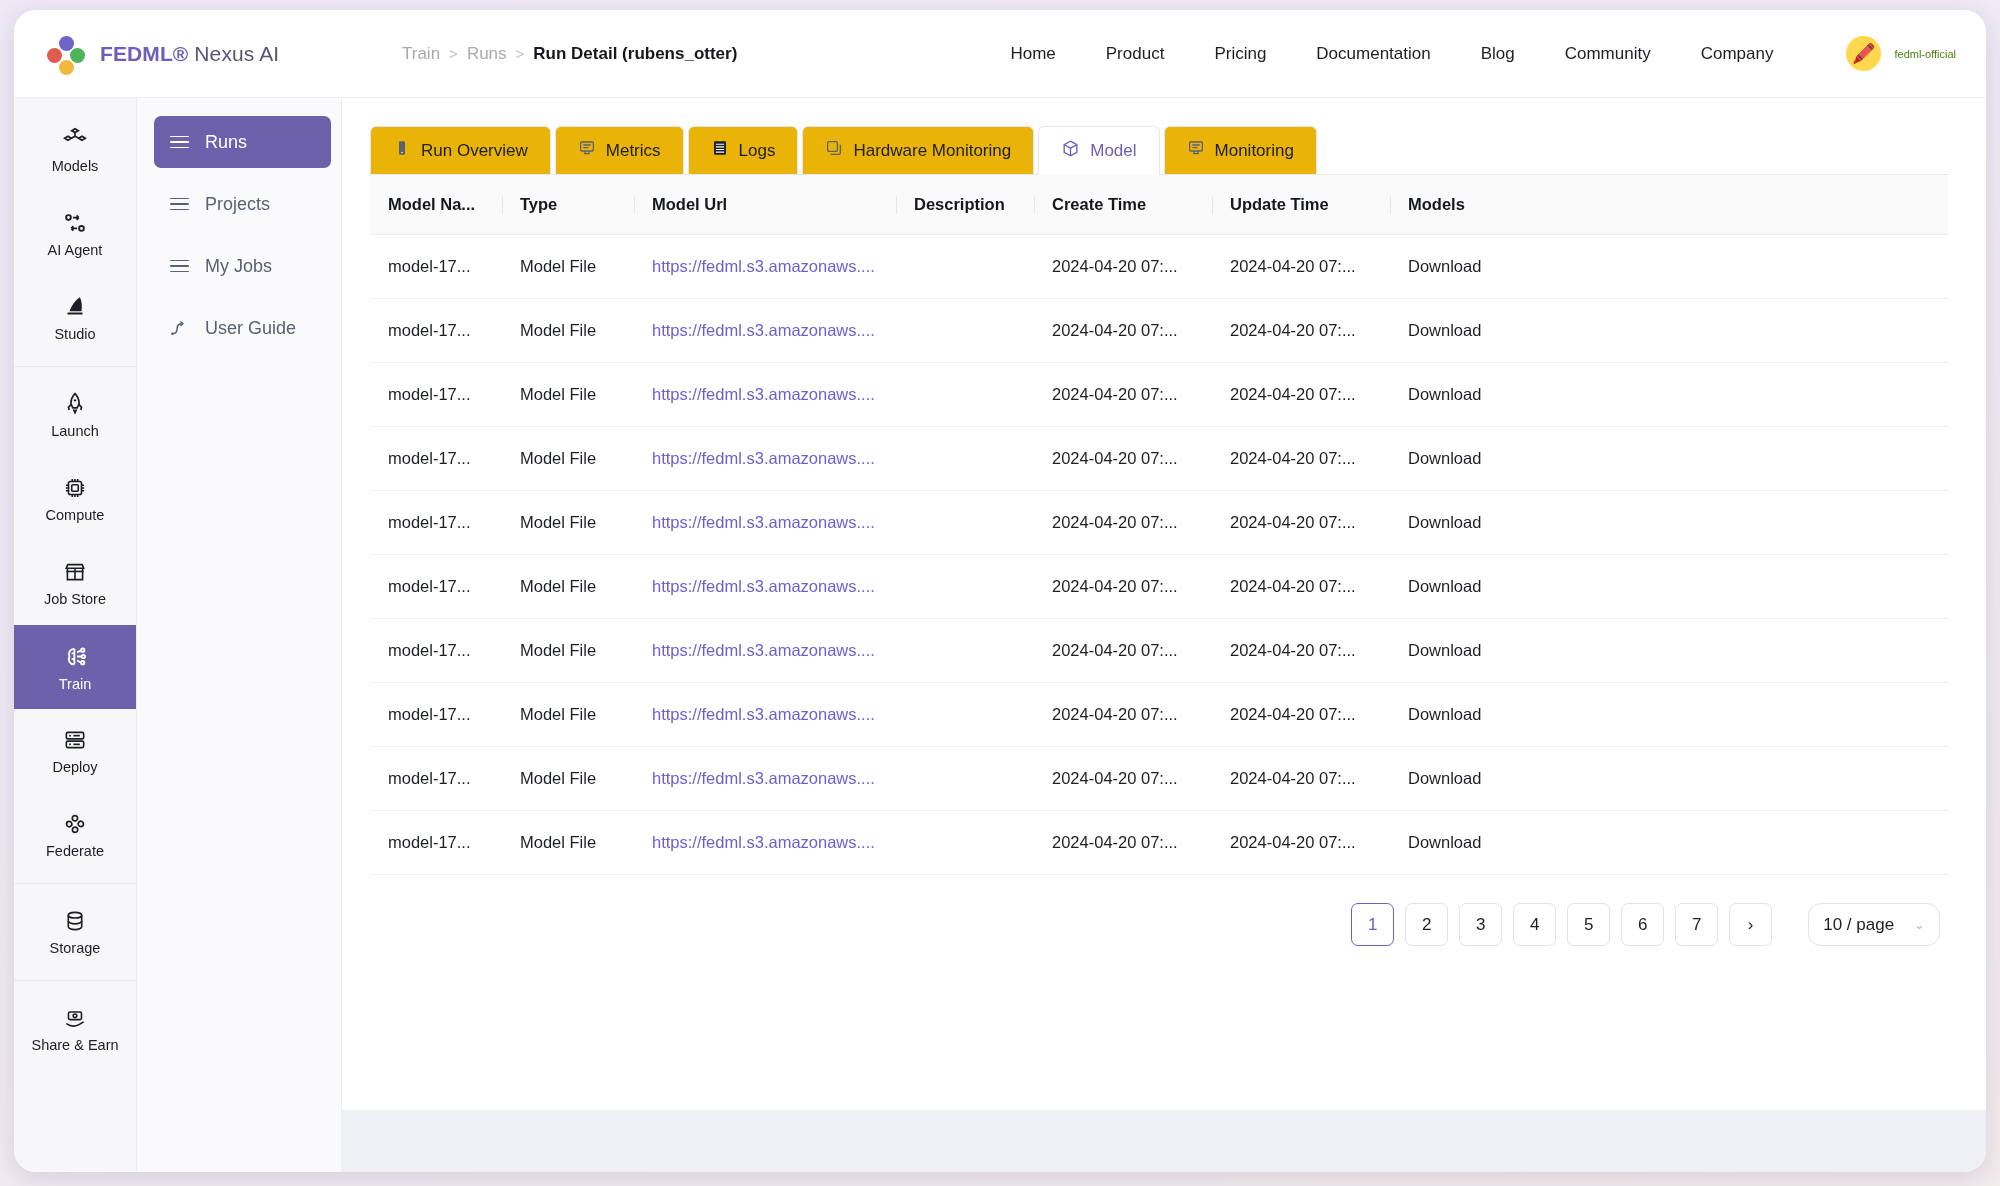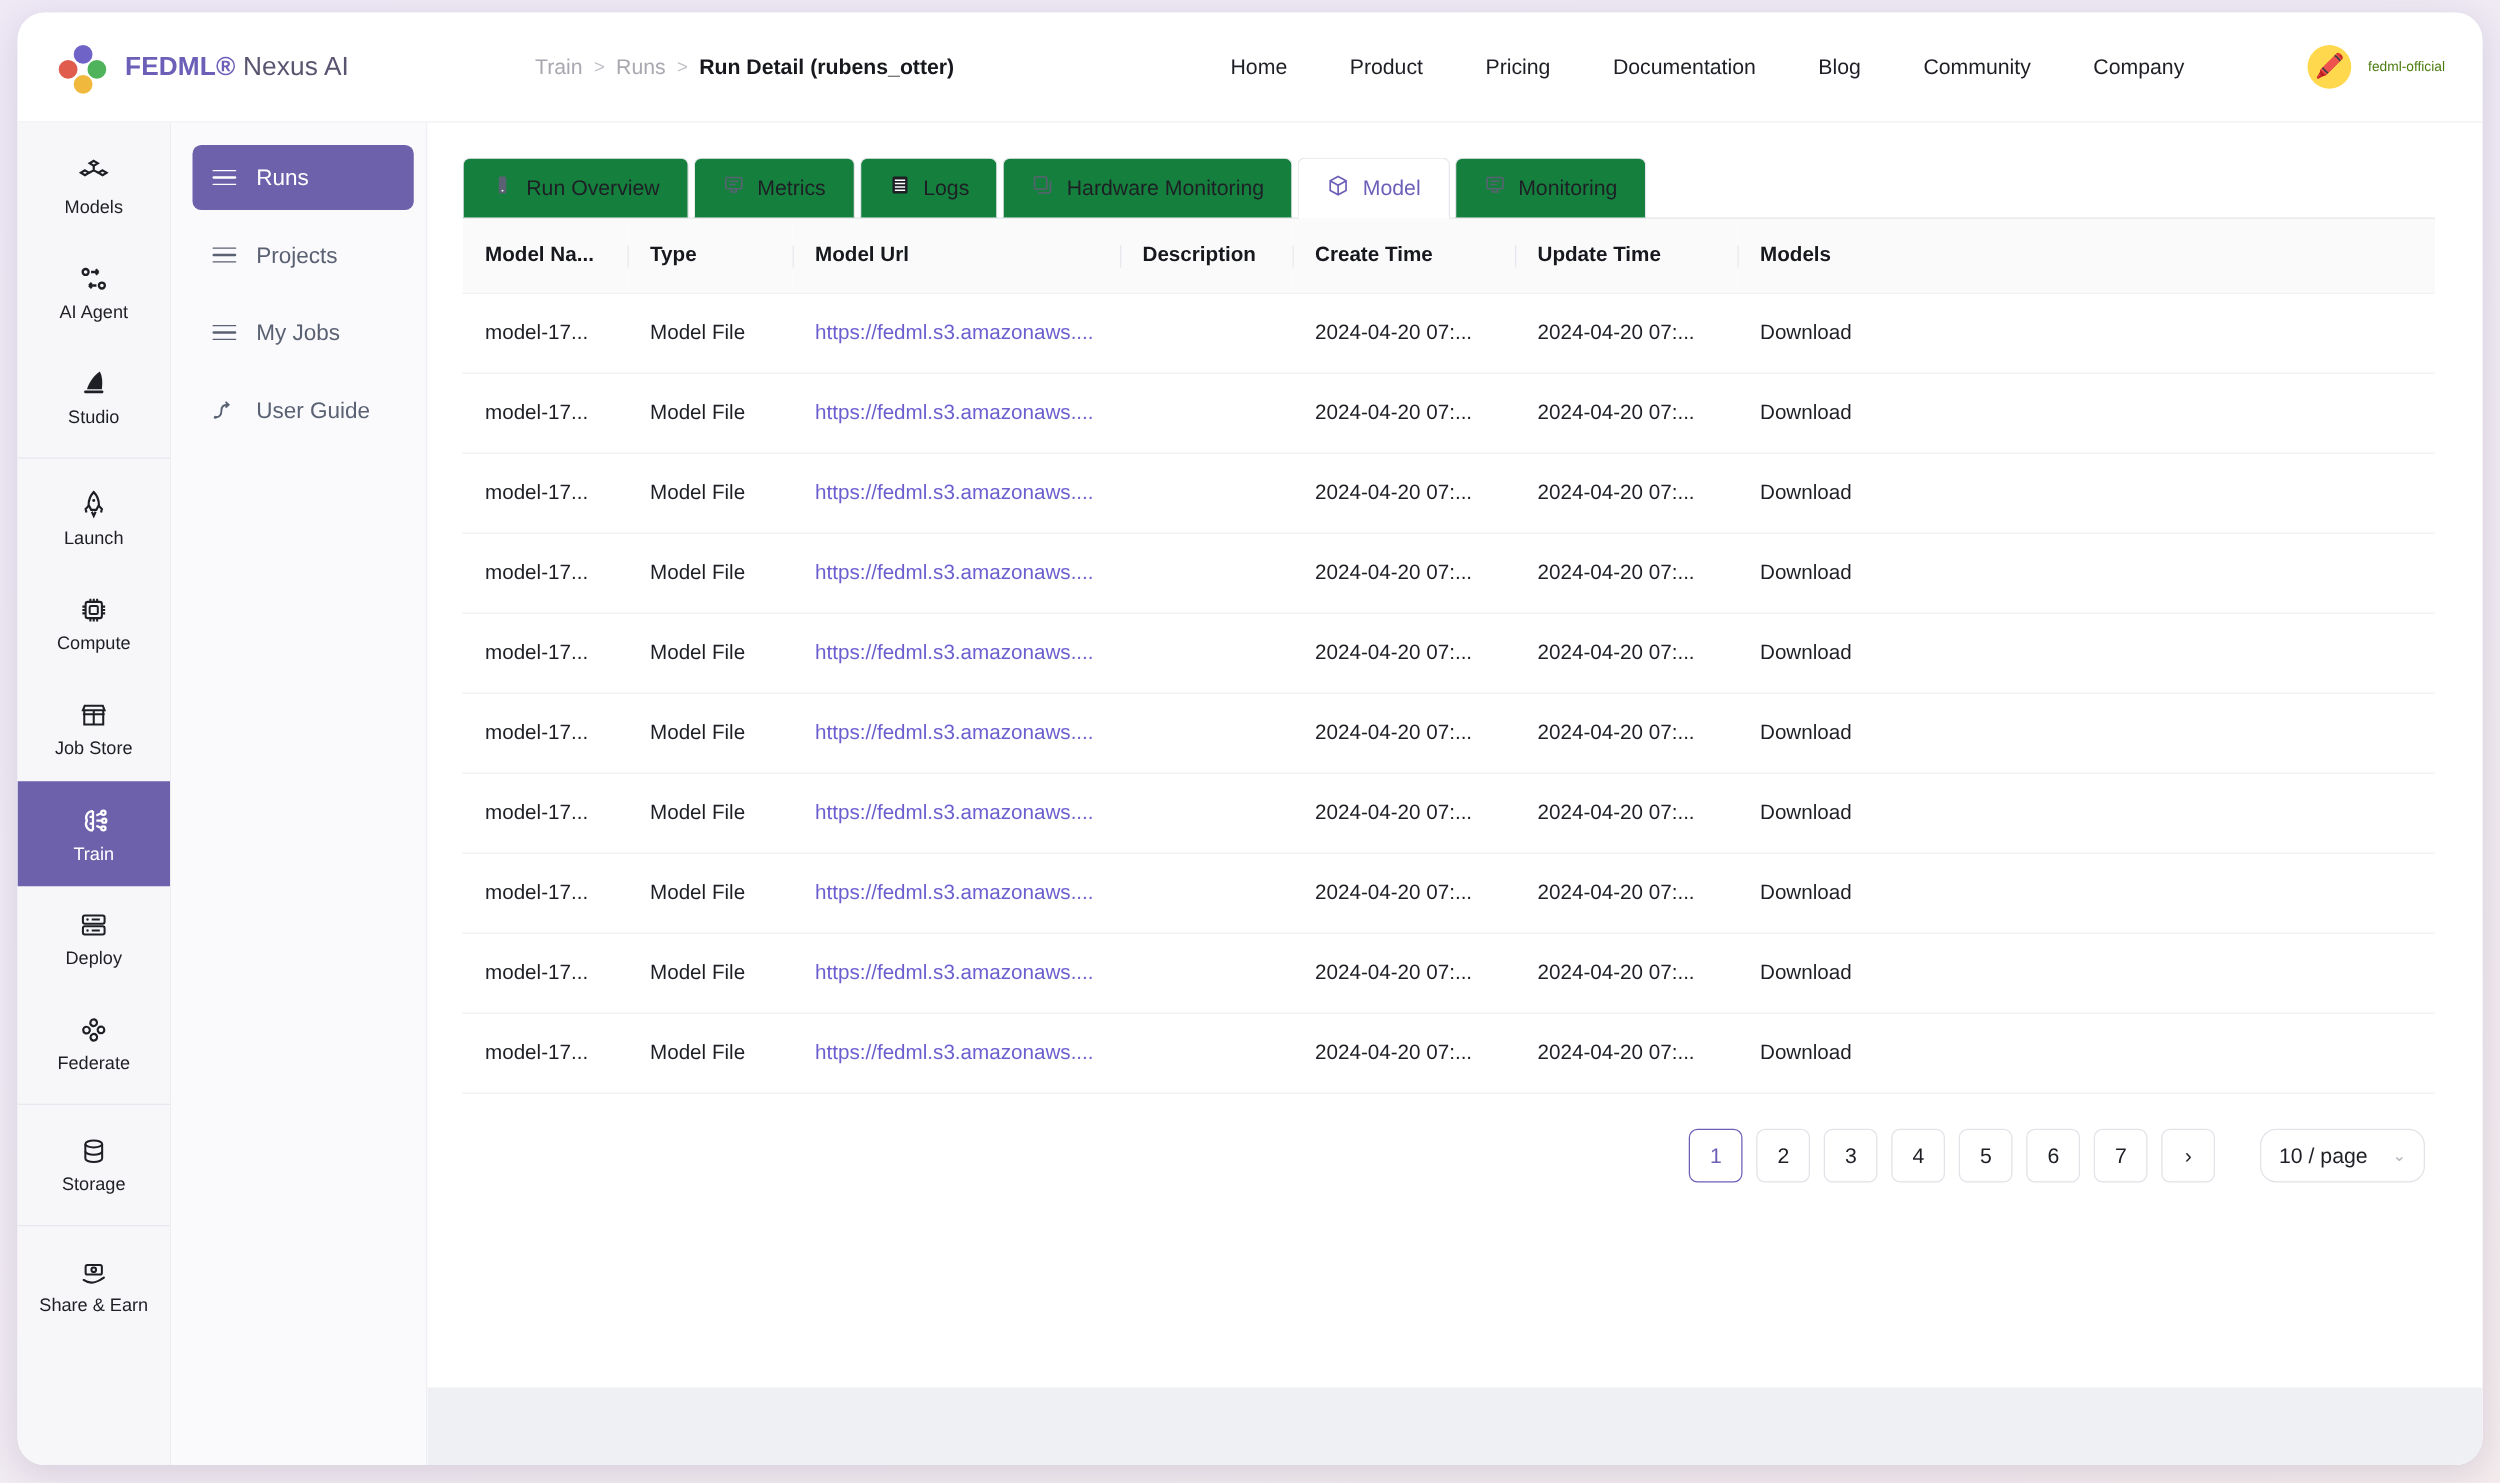--- a/index.html
+++ b/index.html
@@ -24,21 +24,20 @@
     display: flex; flex-direction: column;
   }
 
   
   .topbar {
     height: 88px; flex: 0 0 88px;
     background: #fff;
     display: flex; align-items: center;
     border-bottom: 1px solid #f0f0f3;
     position: relative;
-    gap: 26px;
   }
   .brand { display: flex; align-items: center; gap: 14px; padding-left: 32px; width: 300px; }
   .logo-dots { position: relative; width: 40px; height: 40px; }
   .logo-dots i { position: absolute; width: 15px; height: 15px; border-radius: 50%; display:block;}
   .logo-dots .d-top    { left: 13px; top: 2px;  background: #6f63c8; }
   .logo-dots .d-left   { left: 1px;  top: 14px; background: #e05c4d; }
   .logo-dots .d-right  { left: 24px; top: 14px; background: #4fb35c; }
   .logo-dots .d-bottom { left: 13px; top: 26px; background: #f0b93e; }
   .brand-text { font-size: 21px; letter-spacing: .1px; white-space: nowrap; }
   .brand-text .f { color: #6b5fb8; font-weight: 700; }
@@ -108,21 +107,21 @@
 
   
   .content { flex: 1; min-width: 0; background: #fff; display: flex; flex-direction: column; }
   .content-inner { padding: 28px 38px 0 28px; flex: 1; display: flex; flex-direction: column; min-height: 0; }
 
   
   .tabs { display: flex; align-items: flex-end; border-bottom: 1px solid #e6e6ec; }
   .tab {
     display: flex; align-items: center; gap: 10px;
     height: 48px; padding: 0 22px;
-    background: #15803d;
+    background: #eab308;
     border: 1px solid #e6e6ec; border-bottom: none;
     border-radius: 6px 6px 0 0;
     font-size: 17px; color: #1d1f25;
     margin-right: 4px; cursor: pointer; white-space: nowrap;
   }
   .tab.active { background: #fff; color: #6b5fb8; position: relative; }
   .tab.active::after { content:""; position:absolute; left:0; right:0; bottom:-1px; height:2px; background:#fff; }
 
   
   .table-wrap { margin-top: 0; }

